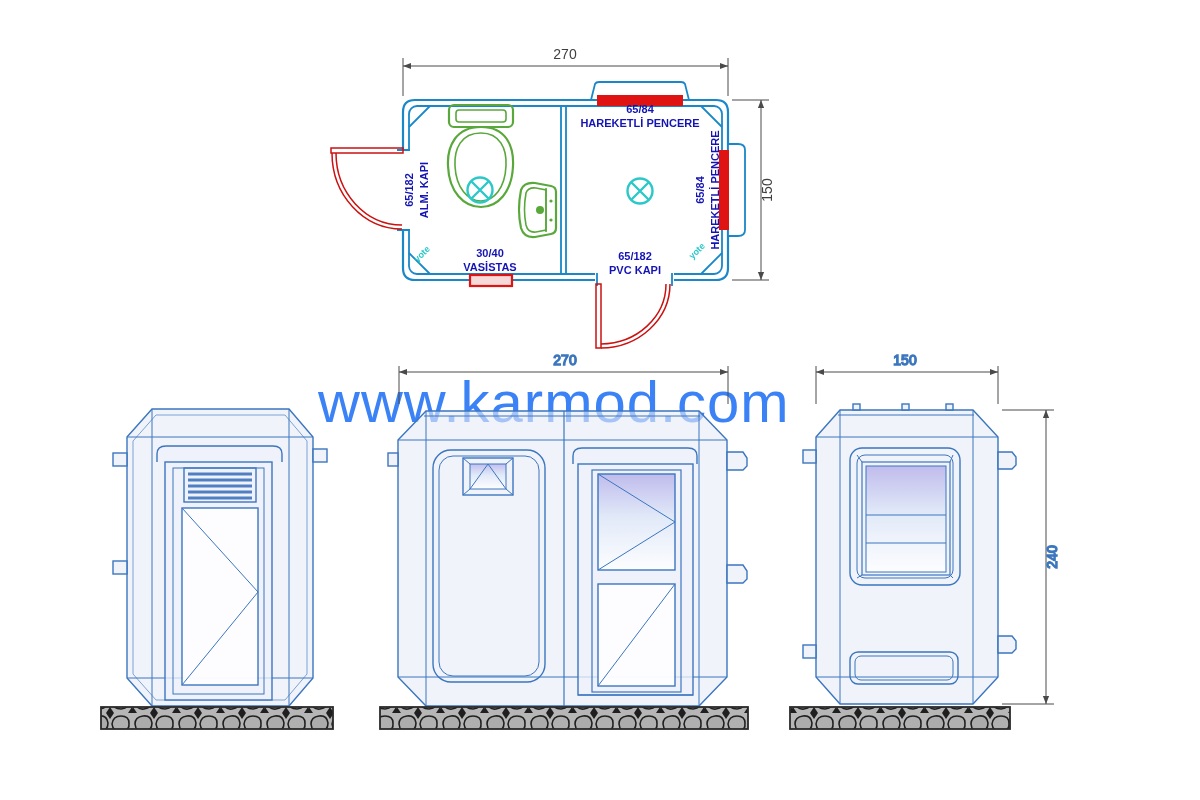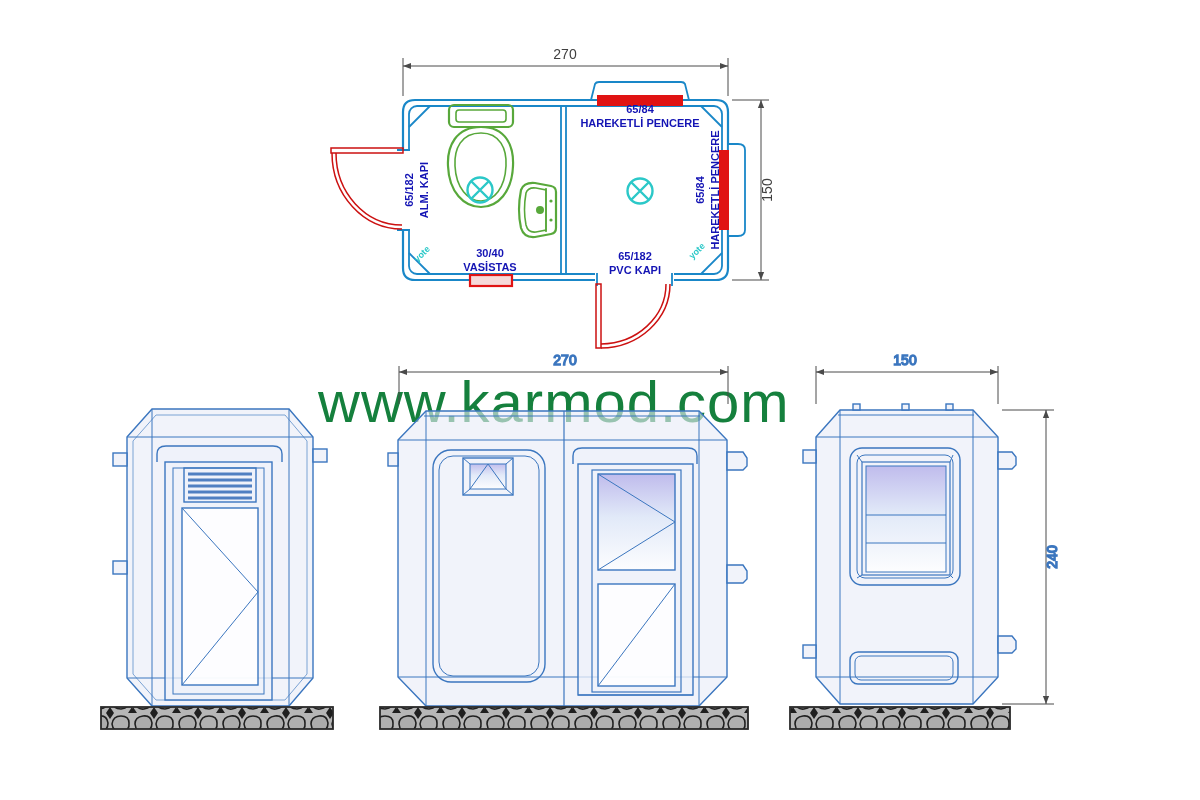--- a/index.html
+++ b/index.html
@@ -1,19 +1,19 @@
 <!DOCTYPE html>
 <html><head>
 <meta charset="utf-8">
 <style>
   html,body{margin:0;padding:0;background:#ffffff;}
   .stage{position:relative;width:1200px;height:800px;background:#ffffff;overflow:hidden;
          font-family:"Liberation Sans",sans-serif;}
   .watermark{position:absolute;left:318px;top:368px;font-size:58px;letter-spacing:1px;
-             color:#15803d;white-space:nowrap;z-index:0;}
+             color:#3b82f6;white-space:nowrap;z-index:0;}
   svg.drawing{position:absolute;left:0;top:0;z-index:1;}
   svg text{font-family:"Liberation Sans",sans-serif;}
   .dim{font-size:14px;fill:#3f3f3f;}
   .dimv{font-size:14px;fill:#3f3f3f;}
   .lbl{font-size:11px;font-weight:bold;fill:#1414b4;}
   .corner-note{font-size:9px;font-weight:bold;fill:#2bc8c8;}
 </style>
 </head>
 <body>
 

